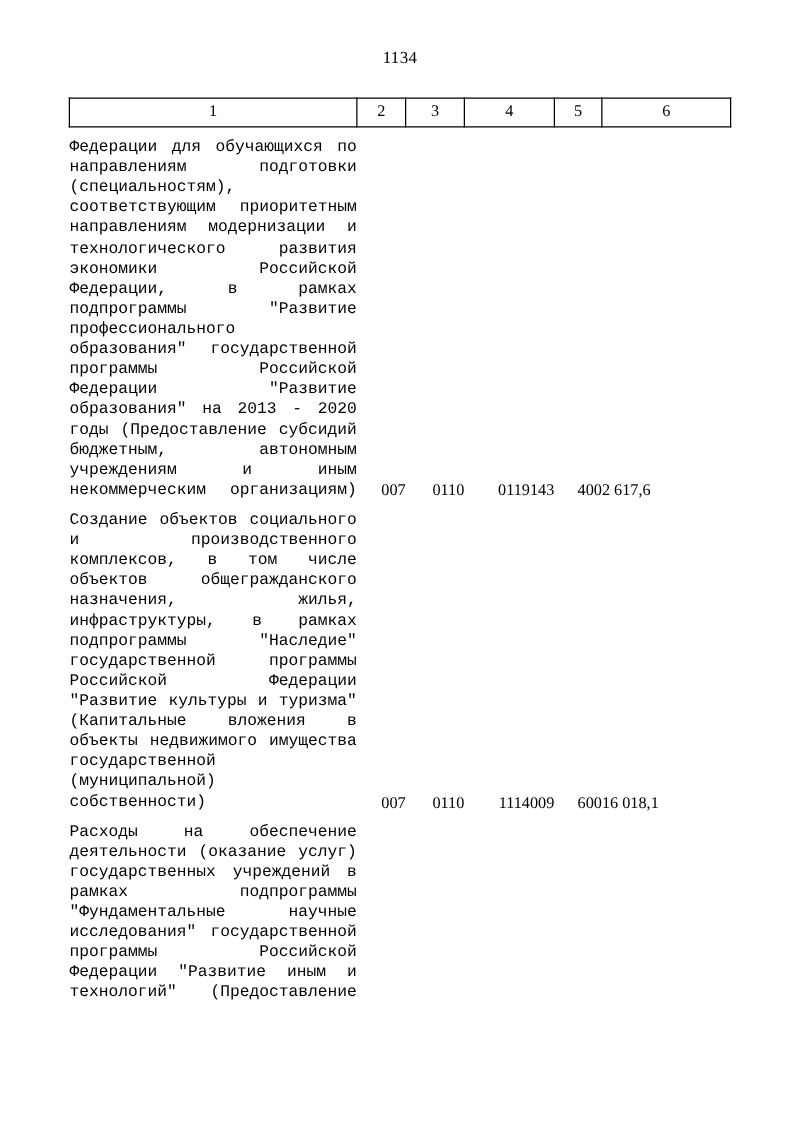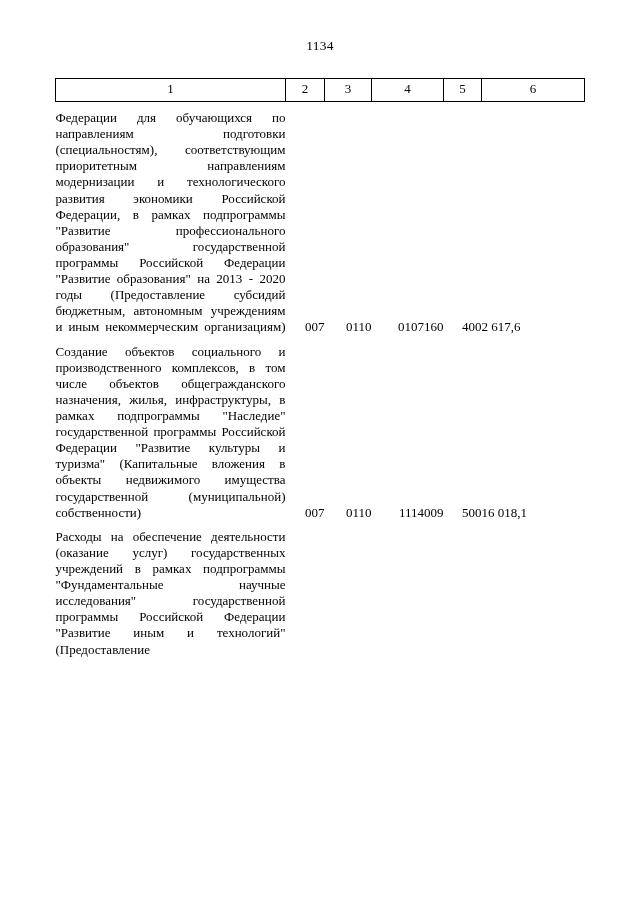--- a/index.html
+++ b/index.html
@@ -64,20 +64,21 @@
   .c5 { width: 38px; }
   .c6 { width: 103px; }
 
   td.desc {
     padding-left: 5px;
     padding-right: 3px;
     text-align: justify;
     text-align-last: justify;
     vertical-align: top;
     hyphens: none;
+    font-family: Liberation Mono, monospace;
   }
   td.num {
     text-align: right;
     vertical-align: bottom;
     padding-bottom: 0px;
     font-size: 13px;
   }
   td.amount {
     text-align: left;
     padding-right: 8px;
@@ -119,35 +120,35 @@
         </tr>
 
         <tr class="spacer-row">
           <td colspan="6"></td>
         </tr>
 
         <tr>
           <td class="desc">Федерации для обучающихся по направлениям подготовки (специальностям), соответствующим приоритетным направлениям модернизации и технологического развития экономики Российской Федерации, в рамках подпрограммы "Развитие профессионального образования" государственной программы Российской Федерации "Развитие образования" на 2013 - 2020 годы (Предоставление субсидий бюджетным, автономным учреждениям и иным некоммерческим организациям)</td>
           <td class="num">007</td>
           <td class="num">0110</td>
-          <td class="num">0107160</td>
+          <td class="num">0119143</td>
           <td class="num">400</td>
           <td class="amount">2 617,6</td>
         </tr>
 
         <tr class="spacer-row">
           <td colspan="6" class="block-gap"></td>
         </tr>
 
         <tr>
           <td class="desc">Создание объектов социального и производственного комплексов, в том числе объектов общегражданского назначения, жилья, инфраструктуры, в рамках подпрограммы "Наследие" государственной программы Российской Федерации "Развитие культуры и туризма" (Капитальные вложения в объекты недвижимого имущества государственной (муниципальной) собственности)</td>
           <td class="num">007</td>
           <td class="num">0110</td>
           <td class="num">1114009</td>
-          <td class="num">500</td>
+          <td class="num">600</td>
           <td class="amount">16 018,1</td>
         </tr>
 
         <tr class="spacer-row">
           <td colspan="6"></td>
         </tr>
 
         <tr>
           <td class="desc">Расходы на обеспечение деятельности (оказание услуг) государственных учреждений в рамках подпрограммы "Фундаментальные научные исследования" государственной программы Российской Федерации "Развитие иным и технологий" (Предоставление</td>
           <td class="num"></td>

